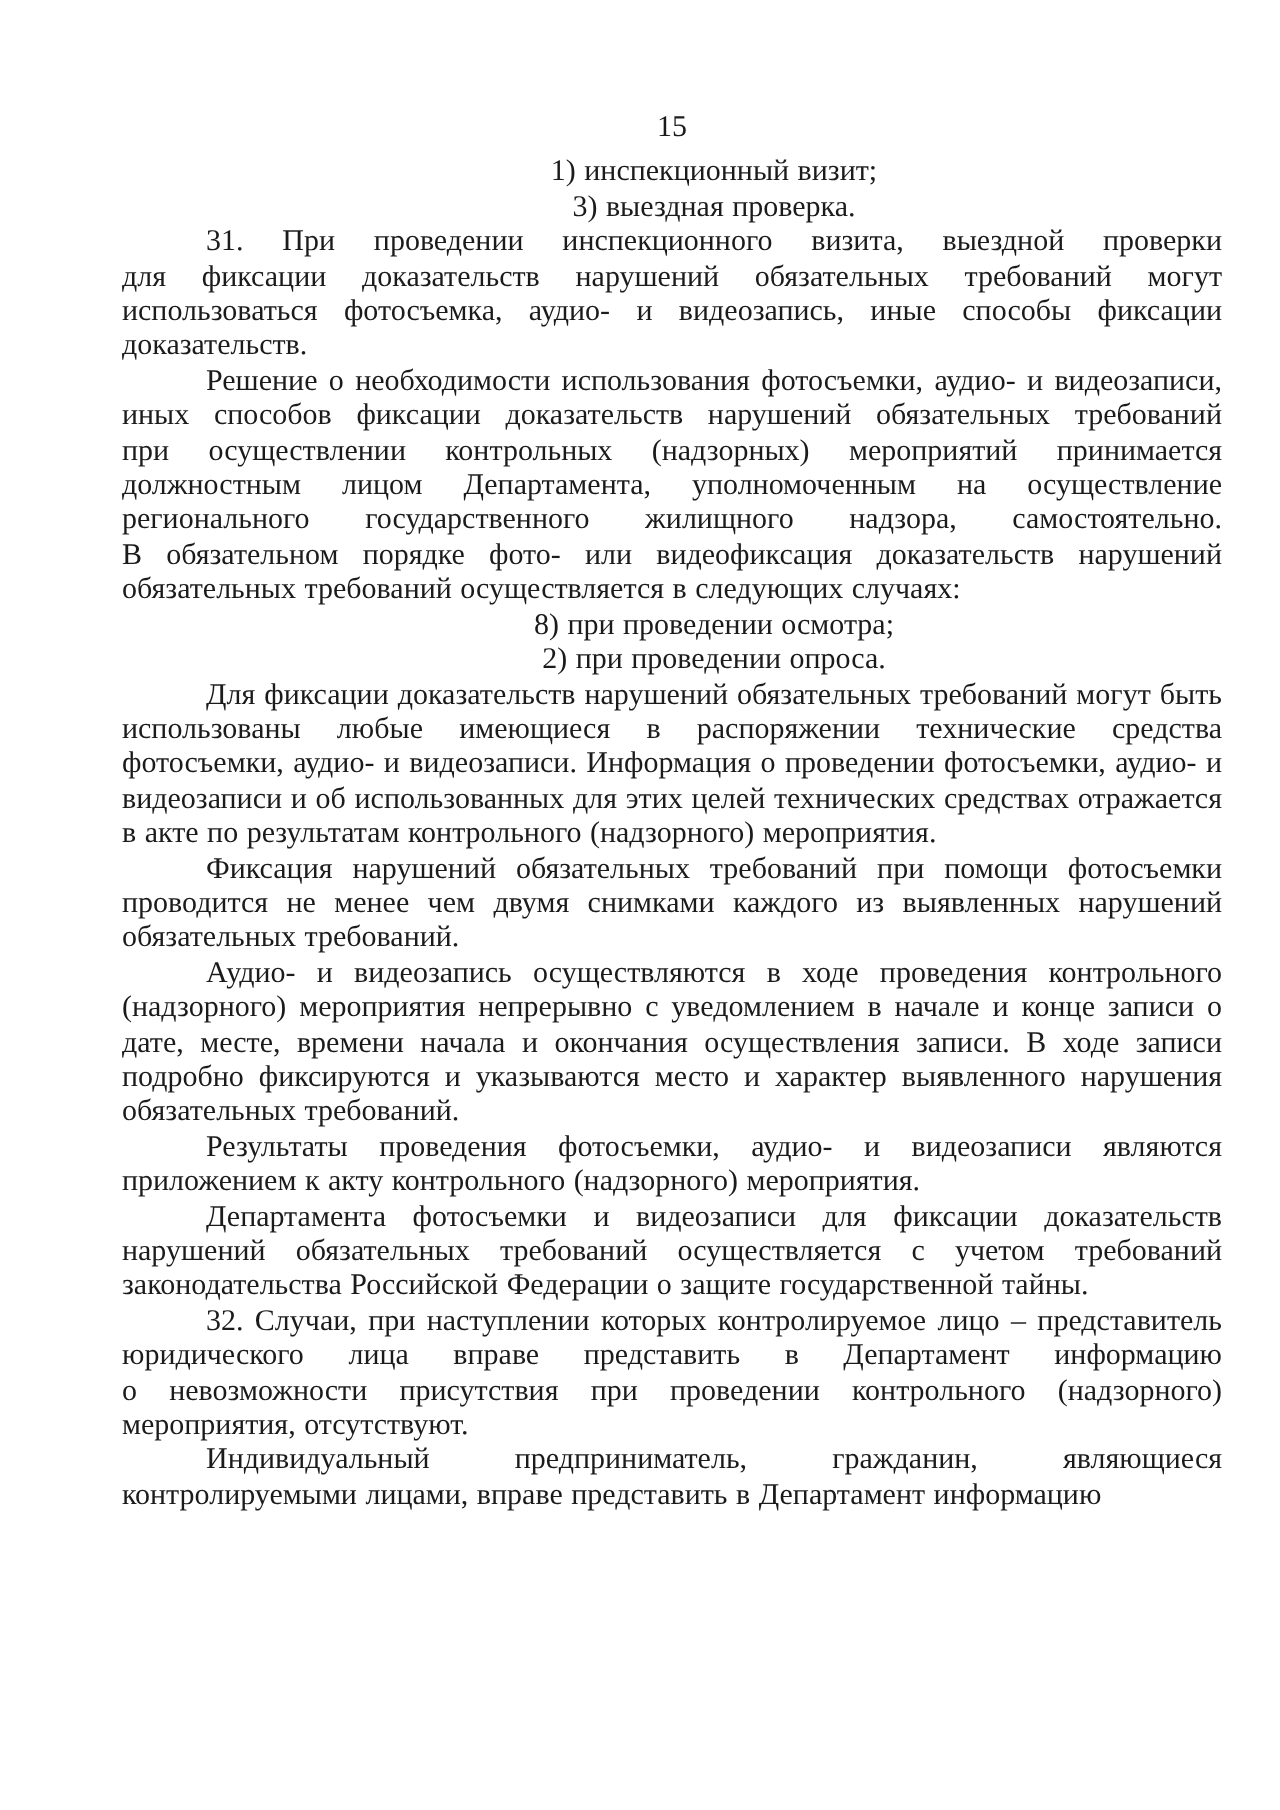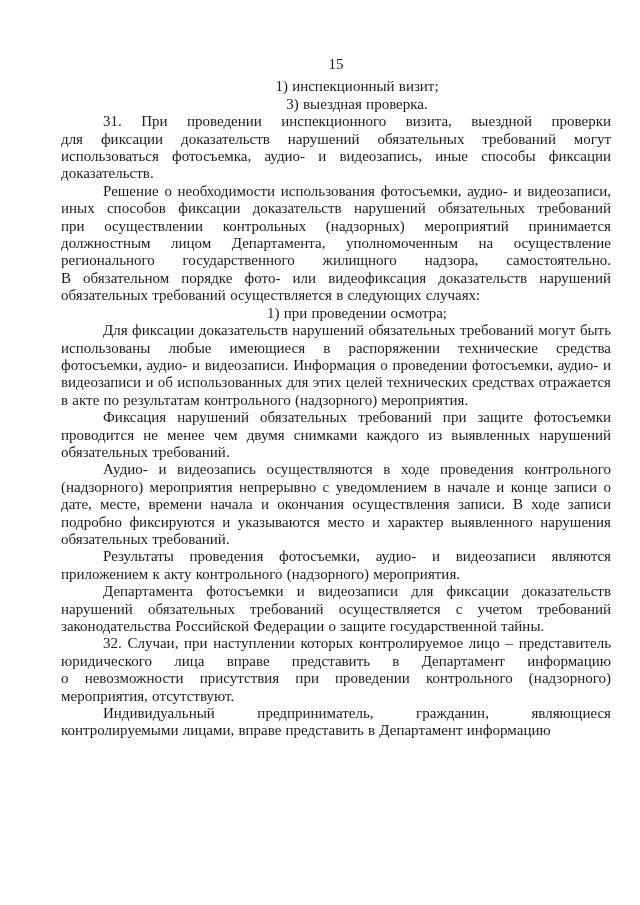--- a/index.html
+++ b/index.html
@@ -47,23 +47,24 @@
 <div class="page">
   <div class="content">
     <div class="page-number">15</div>
 
     <p class="para list-line">1) инспекционный визит;</p>
     <p class="para list-line">3) выездная проверка.</p>
 
     <p class="para">31.&nbsp;При проведении инспекционного визита, выездной проверки для&nbsp;фиксации доказательств нарушений обязательных требований могут использоваться фотосъемка, аудио- и видеозапись, иные способы фиксации доказательств.</p>
     <p class="para">Решение о необходимости использования фотосъемки, аудио- и видеозаписи, иных способов фиксации доказательств нарушений обязательных требований при&nbsp;осуществлении контрольных (надзорных) мероприятий принимается должностным лицом Департамента, уполномоченным на осуществление регионального государственного жилищного надзора, самостоятельно. В&nbsp;обязательном порядке фото- или видеофиксация доказательств нарушений обязательных требований осуществляется в следующих случаях:</p>
 
-    <p class="para list-line">1) при проведении осмотра;</p>
+    <p class="para list-line">8) при проведении осмотра;</p>
+    <p class="para list-line">2) при проведении опроса.</p>
 
     <p class="para">Для фиксации доказательств нарушений обязательных требований могут быть использованы любые имеющиеся в распоряжении технические средства фотосъемки, аудио- и видеозаписи. Информация о проведении фотосъемки, аудио- и видеозаписи и об использованных для этих целей технических средствах отражается в акте по результатам контрольного (надзорного) мероприятия.</p>
-    <p class="para">Фиксация нарушений обязательных требований при защите фотосъемки проводится не менее чем двумя снимками каждого из выявленных нарушений обязательных требований.</p>
+    <p class="para">Фиксация нарушений обязательных требований при помощи фотосъемки проводится не менее чем двумя снимками каждого из выявленных нарушений обязательных требований.</p>
     <p class="para">Аудио- и видеозапись осуществляются в ходе проведения контрольного (надзорного) мероприятия непрерывно с уведомлением в начале и конце записи о дате, месте, времени начала и окончания осуществления записи. В ходе записи подробно фиксируются и указываются место и характер выявленного нарушения обязательных требований.</p>
     <p class="para">Результаты проведения фотосъемки, аудио- и видеозаписи являются приложением к акту контрольного (надзорного) мероприятия.</p>
     <p class="para">Департамента фотосъемки и видеозаписи для фиксации доказательств нарушений обязательных требований осуществляется с учетом требований законодательства Российской Федерации о защите государственной тайны.</p>
     <p class="para">32.&nbsp;Случаи, при наступлении которых контролируемое лицо – представитель юридического лица вправе представить в Департамент информацию о&nbsp;невозможности присутствия при проведении контрольного (надзорного) мероприятия, отсутствуют.</p>
     <p class="para">Индивидуальный предприниматель, гражданин, являющиеся контролируемыми лицами, вправе представить в Департамент информацию</p>
   </div>
 </div>
 
 </body></html>

